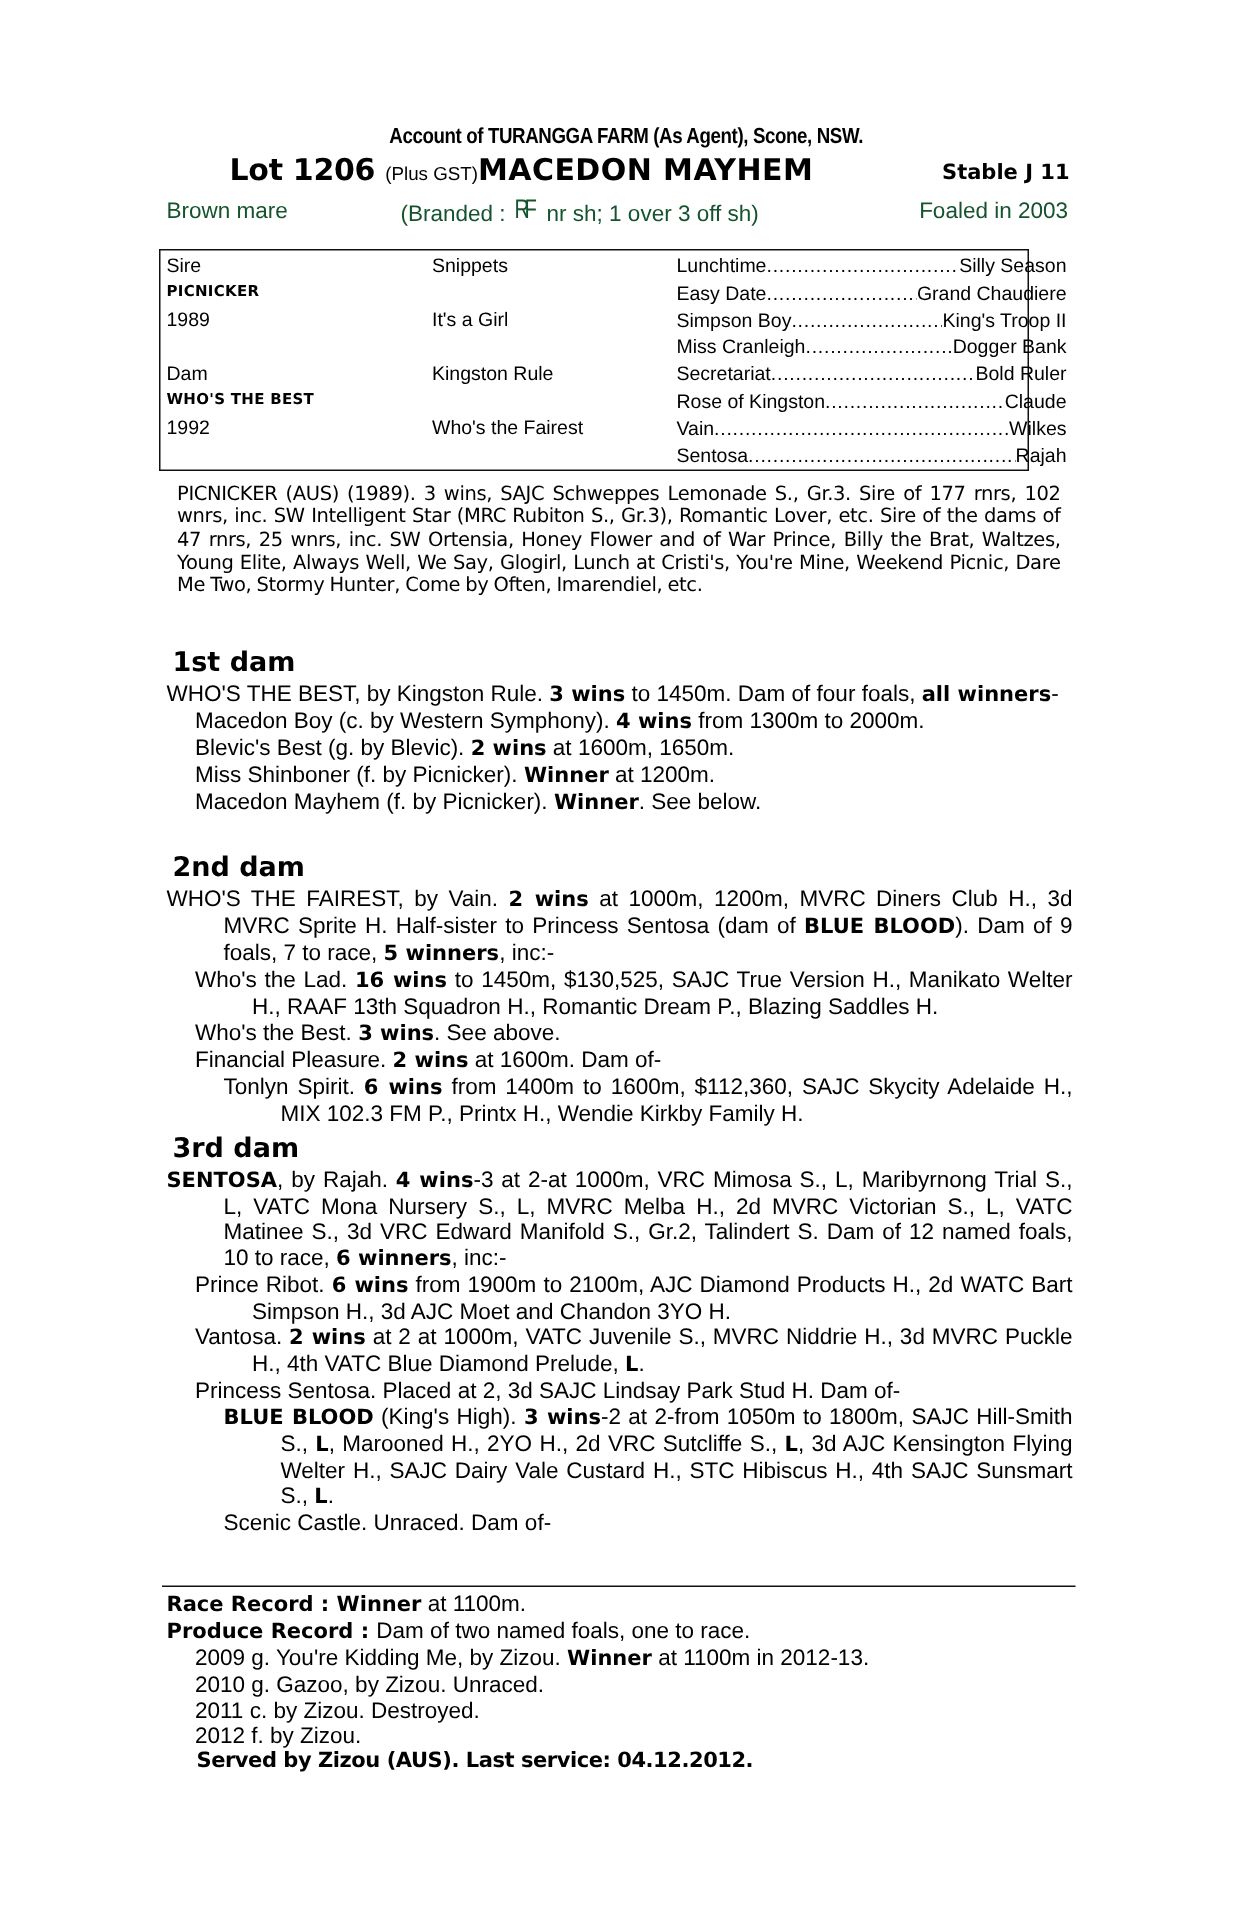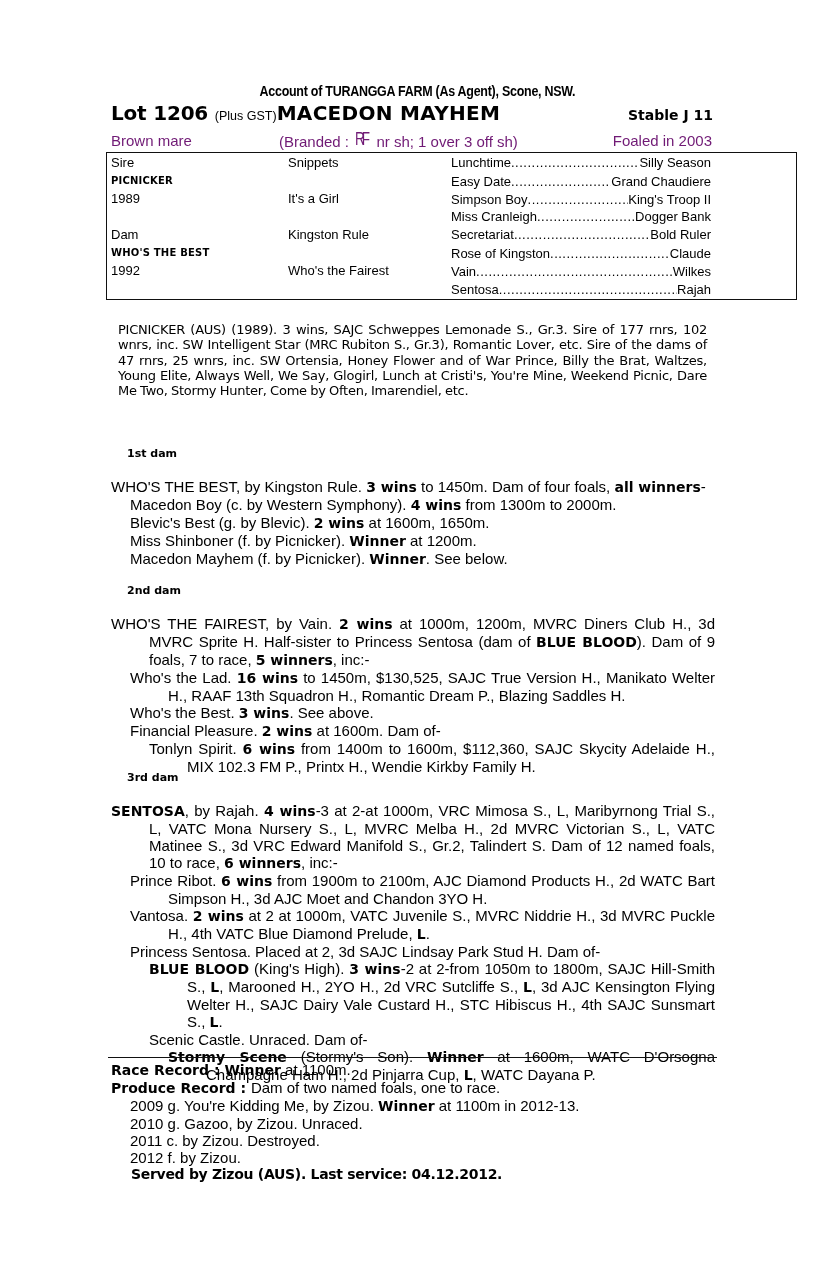--- a/index.html
+++ b/index.html
@@ -1,39 +1,39 @@
 <!DOCTYPE html>
 <html><head>
 <meta charset="utf-8">
 <style>
   html, body { margin:0; padding:0; background:#ffffff; }
   body { width:827px; height:1270px; position:relative; overflow:hidden; color:#000; font-family:"Liberation Sans", sans-serif; }
   .page { position:absolute; left:111px; top:82px; width:606px; }
   .account { text-align:center; font-weight:bold; font-size:14.5px; letter-spacing:-0.3px; transform:scaleX(0.86); transform-origin:center; line-height:18px; padding-left:8px; }
-  .lotline { position:relative; height:28px; margin-top:1px; }
+  .lotline { position:relative; height:28px; margin-top:1px;margin-left:42px; }
   .lot { position:absolute; left:0; top:0; font-family:"DejaVu Sans", sans-serif; font-weight:bold; font-size:20px; letter-spacing:-0.2px; }
   .gst { font-family:"Liberation Sans", sans-serif; font-weight:normal; font-size:12.5px; letter-spacing:0; }
   .horse { font-family:"DejaVu Sans", sans-serif; font-weight:bold; font-size:20px; letter-spacing:0.3px; }
   .stable { position:absolute; right:4px; top:6px; font-family:"DejaVu Sans", sans-serif; font-weight:bold; font-size:14px; }
-  .subline { position:relative; height:22px; font-size:15px; color:#701a75; margin-top:3px; }
+  .subline { position:relative; height:22px; font-size:15px; color:#14532d; margin-top:3px; }
   .subline .colour { position:absolute; left:0; top:0; }
-  .subline .brand { position:absolute; left:168px; top:0;text-align:center; }
+  .subline .brand { position:absolute; left:156px; top:0;text-align:center; }
   .subline .foaled { position:absolute; right:5px; top:0; }
   .brandglyph { display:inline-block; font-size:18px; line-height:14px; transform:scaleX(0.75); vertical-align:2px; letter-spacing:-4px; margin-right:3px; }
-  .pedbox { position:absolute; left:106px; top:152px; width:691px; height:148px; border:1.5px solid #111; box-sizing:border-box; font-size:13px; }
+  .pedbox { position:absolute; left:106px; top:166px; width:580px; height:148px; border:1.5px solid #111; box-sizing:border-box; font-size:13px; }
   .pedbox .cell { position:absolute; white-space:nowrap; line-height:16px; }
   .pedbox .big { font-family:"DejaVu Sans", sans-serif; font-weight:bold; font-size:10px; letter-spacing:0.2px; }
   .pedbox .gg { position:absolute; left:344px; width:260px; display:flex; font-size:13px; line-height:16px; }
   .gg .l { white-space:nowrap; }
   .gg .dots { flex:1; overflow:hidden; white-space:nowrap; }
   .gg .dots::before { content:"........................................................................................................"; letter-spacing:0.5px; }
   .gg .r { white-space:nowrap; }
   .siredesc { position:absolute; left:118px; top:322px; width:589px; font-family:"DejaVu Sans", sans-serif; font-weight:normal; font-size:13px; line-height:15.3px; text-align:justify; letter-spacing:-0.25px; word-spacing:-0.5px; }
   .sect { position:absolute; left:111px; width:604px; font-size:15px; line-height:17px; }
-  .sect h3 { margin:16px; font-family:"DejaVu Sans", sans-serif; font-weight:bold; font-size:11px; line-height:17px; }
+  .sect h3 { margin:4px; font-family:"DejaVu Sans", sans-serif; font-weight:bold; font-size:18px; line-height:17px; }
   .p { text-align:justify; }
   .l0 { padding-left:38px; text-indent:-38px; }
   .l1 { padding-left:57px; text-indent:-38px; }
   .l2 { padding-left:76px; text-indent:-38px; }
   .l3 { padding-left:95px; text-indent:-38px; }
   .pr { padding-left:19px; }
   b, .b { font-family:"DejaVu Sans", sans-serif; font-weight:bold; font-size:14px; }
   .rule { position:absolute; left:108px; top:1057px; width:609px; height:0; border-top:1.5px solid #111; }
   .records { position:absolute; left:111px; top:1061px; width:604px; font-size:15px; line-height:17px; }
   .records .lbl { font-family:"DejaVu Sans", sans-serif; font-weight:bold; font-size:14px;margin-top:16px; }
@@ -131,21 +131,20 @@
 </div>
 
 <div class="sect" style="top:753px">
   <h3>3rd dam</h3>
   <div class="p l0"><b>SENTOSA</b><span>, by Rajah. </span><b>4 wins</b><span>-3 at 2-at 1000m, VRC Mimosa S., L, Maribyrnong Trial S., L, VATC Mona Nursery S., L, MVRC Melba H., 2d MVRC Victorian S., L, VATC Matinee S., 3d VRC Edward Manifold S., Gr.2, Talindert S. Dam of 12 named foals, 10 to race, </span><b>6 winners</b><span>, inc:-</span></div>
   <div class="p l1"><span>Prince Ribot. </span><b>6 wins</b><span> from 1900m to 2100m, AJC Diamond Products H., 2d WATC Bart Simpson H., 3d AJC Moet and Chandon 3YO H.</span></div>
   <div class="p l1"><span>Vantosa. </span><b>2 wins</b><span> at 2 at 1000m, VATC Juvenile S., MVRC Niddrie H., 3d MVRC Puckle H., 4th VATC Blue Diamond Prelude, </span><b>L</b><span>.</span></div>
   <div class="p l1">Princess Sentosa. Placed at 2, 3d SAJC Lindsay Park Stud H. Dam of-</div>
   <div class="p l2"><b>BLUE BLOOD</b><span> (King's High). </span><b>3 wins</b><span>-2 at 2-from 1050m to 1800m, SAJC Hill-Smith S., </span><b>L</b><span>, Marooned H., 2YO H., 2d VRC Sutcliffe S., </span><b>L</b><span>, 3d AJC Kensington Flying Welter H., SAJC Dairy Vale Custard H., STC Hibiscus H., 4th SAJC Sunsmart S., </span><b>L</b><span>.</span></div>
   <div class="p l2">Scenic Castle. Unraced. Dam of-</div>
-  <div class="p l3"><b>Stormy Scene</b><span> (Stormy's Son). </span><b>Winner</b><span> at 1600m, WATC D'Orsogna Champagne Ham H., 2d Pinjarra Cup, </span><b>L</b><span>, WATC Dayana P.</span></div>
 </div>
 
 <div class="rule"></div>
 
 <div class="records">
   <div><span class="lbl">Race Record : </span><b>Winner</b><span> at 1100m.</span></div>
   <div><span class="lbl">Produce Record : </span><span>Dam of two named foals, one to race.</span></div>
   <div class="pr"><span>2009 g. You're Kidding Me, by Zizou. </span><b>Winner</b><span> at 1100m in 2012-13.</span></div>
   <div class="pr"><span>2010 g. Gazoo, by Zizou. Unraced.</span></div>
   <div class="pr"><span>2011 c. by Zizou. Destroyed.</span></div>

